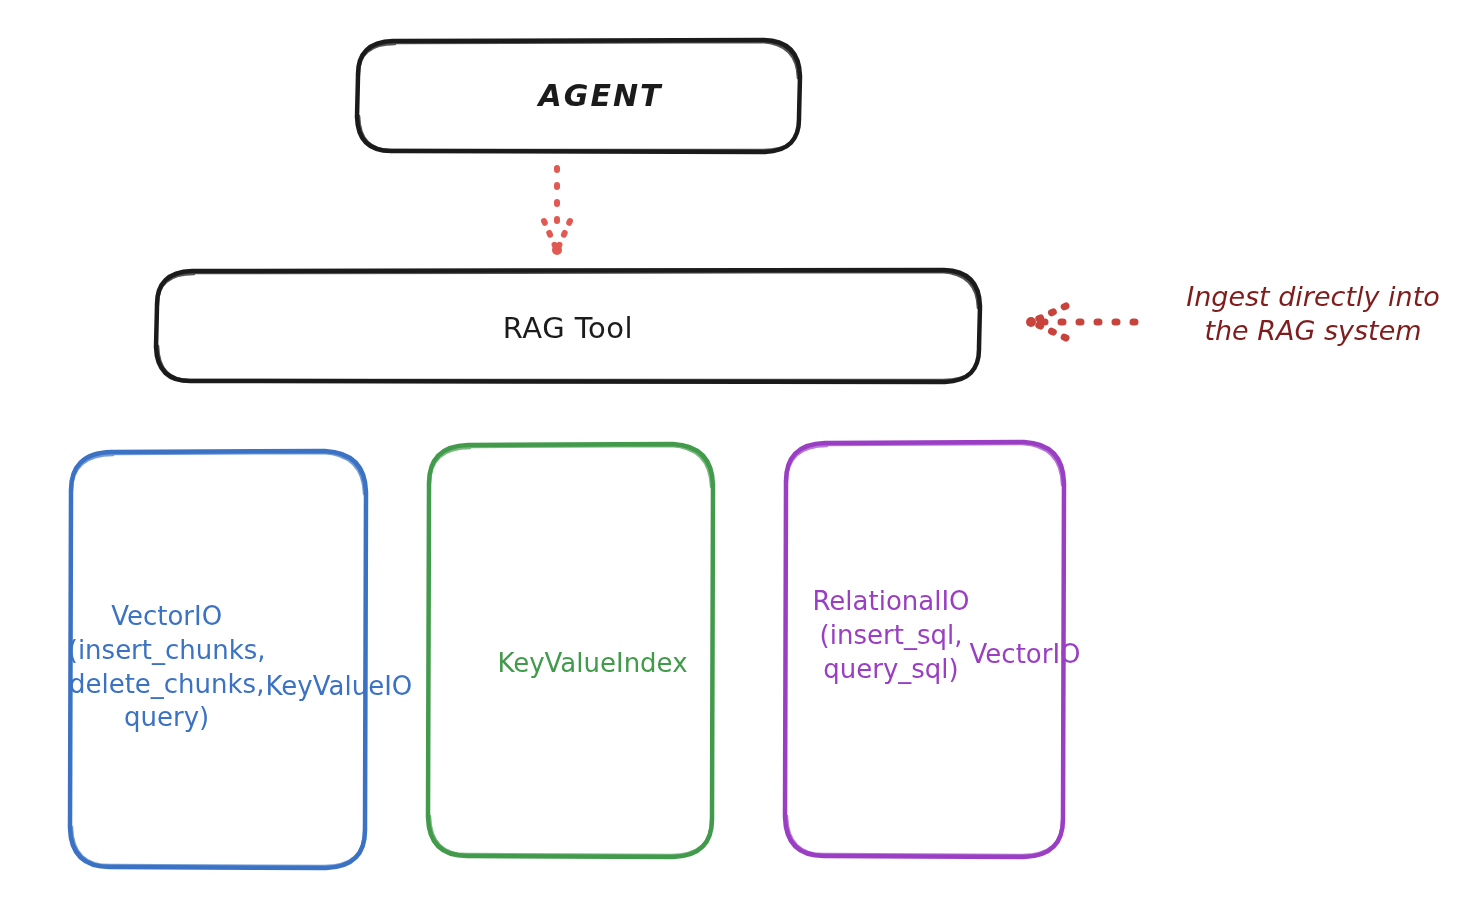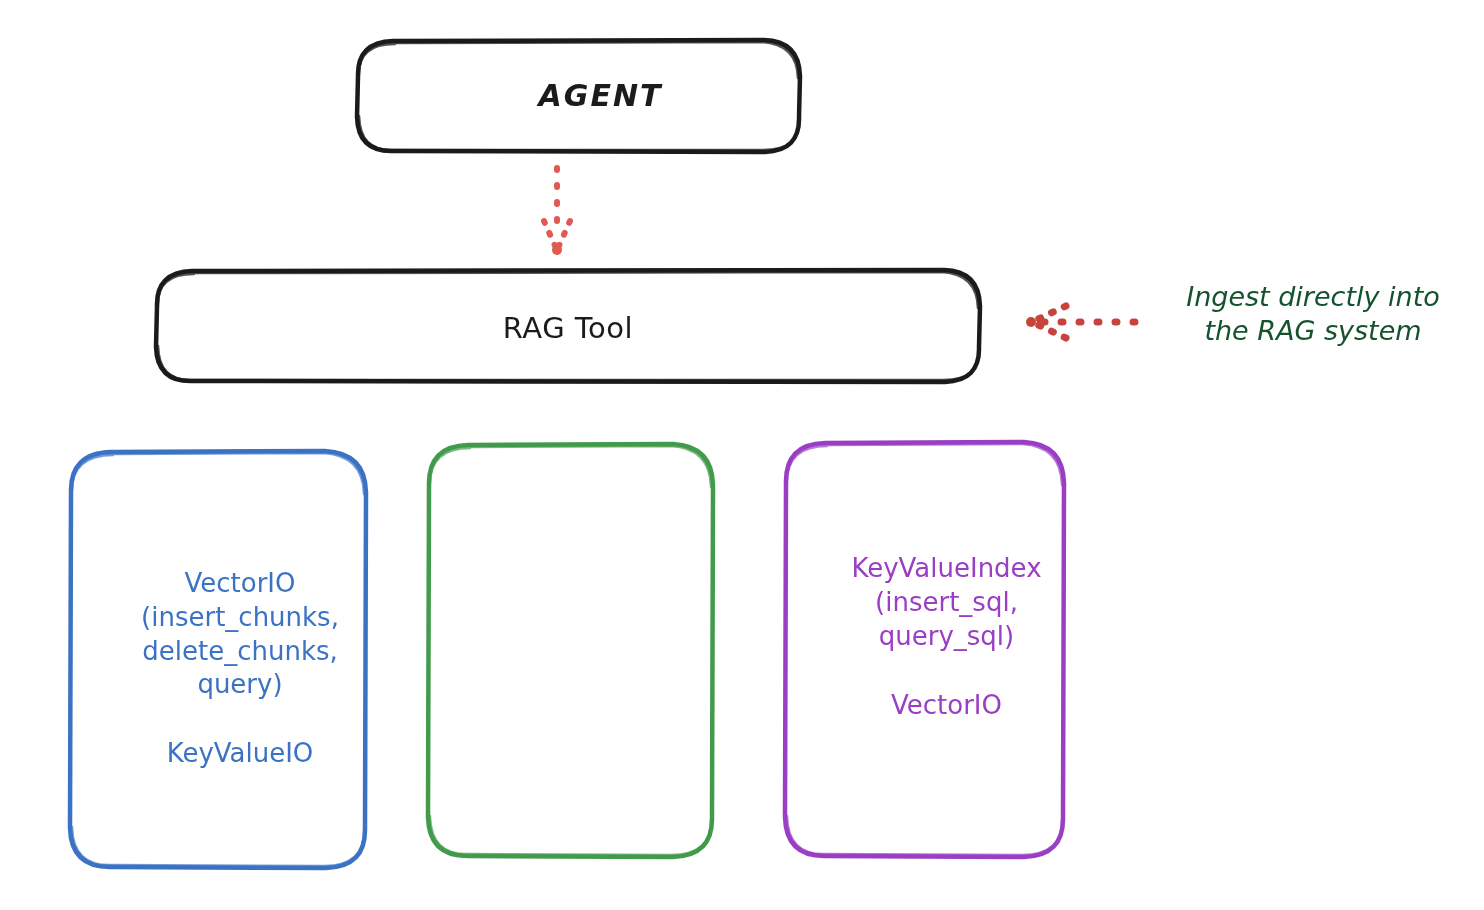--- a/index.html
+++ b/index.html
@@ -103,32 +103,32 @@
   #keyvalue-node .provider-index { color: #429a4b; }
   #relational-node .provider-label,
   #relational-node .provider-index { color: #9a3fc4; }
 
   #vector-node .provider-stack   { transform: translateY(8px); }
   #keyvalue-node .provider-stack { transform: translateY(-6px); }
   #relational-node .provider-stack { transform: translateY(-14px); }
 
   .provider-stack {
     display: flex;
-    flex-direction: column;
+    flex-direction: row;
     align-items: center;
     margin-left: 44px;
   }
 
   
   #ingest-annotation {
     position: absolute;
     left: 1148px;
     top: 280px;
     width: 330px;
-    color: #14532d;
+    color: #7f1d1d;
     font-family: "DejaVu Sans", sans-serif;
     font-size: 27px;
     line-height: 1.25;
     text-align: center;
     white-space: pre-line;
     font-style: italic;
   }
 </style>
 </head>
 <body>
@@ -178,26 +178,27 @@
     <div class="provider-label">VectorIO
 (insert_chunks,
 delete_chunks,
 query)</div>
     <div class="provider-index">KeyValueIO</div>
   </div>
 </div>
 
 <div class="node" id="keyvalue-node">
   <div class="provider-stack">
+    <div class="provider-index">KeyValueIndex</div>
   </div>
 </div>
 
 <div class="node" id="relational-node">
   <div class="provider-stack">
-    <div class="provider-label">KeyValueIndex
+    <div class="provider-label">RelationalIO
 (insert_sql,
 query_sql)</div>
     <div class="provider-index">VectorIO</div>
   </div>
 </div>
 
 <div id="ingest-annotation">Ingest directly into
 the RAG system</div>
 
 </body></html>

